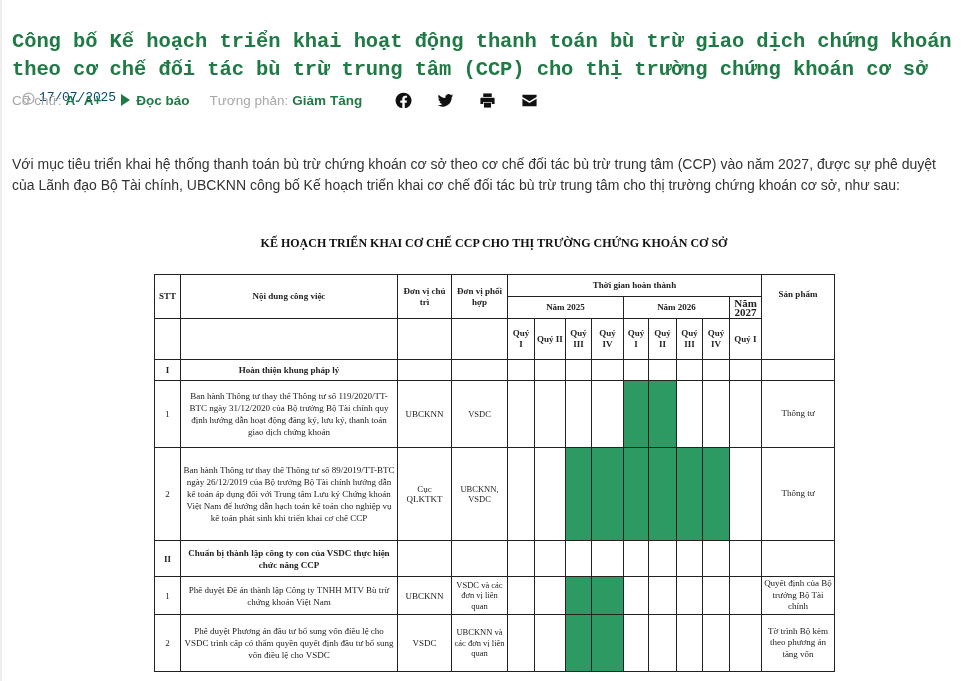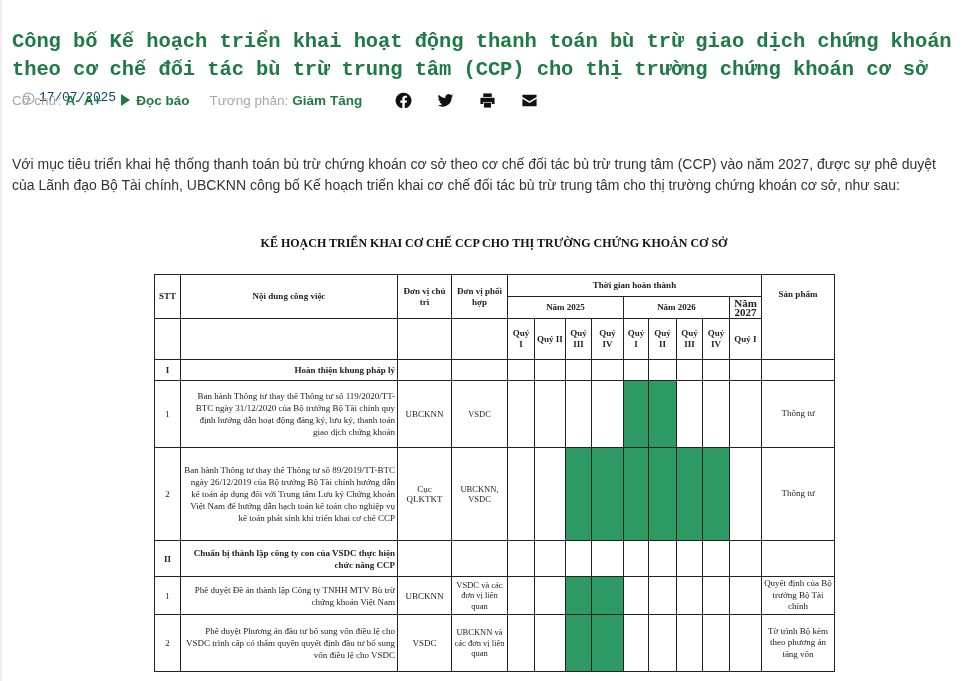--- a/index.html
+++ b/index.html
@@ -44,21 +44,21 @@
   table.plan {
     position: absolute; left: 154px; top: 274px;
     border-collapse: collapse; table-layout: fixed;
     font-family: "Liberation Serif", serif; font-size: 9px; color: #222;
   }
   table.plan td, table.plan th {
     border: 1.3px solid #222; padding: 1px 2px; vertical-align: middle;
   }
   table.plan th { font-weight: bold; text-align: center; line-height: 11px; }
   table.plan td.c { text-align: center; }
-  table.plan td.desc { line-height: 12px; text-align: right; padding-left: 2px; }
+  table.plan td.desc { line-height: 12px; text-align: center; padding-left: 2px; }
   table.plan td.sec { font-weight: bold; }
   table.plan td.g { background: #2e9a63; }
   table.plan td.prod { text-align: center; line-height: 11.5px; }
   table.plan td.small { font-size: 8.5px; line-height: 10.5px; text-align: center; }
 </style>
 </head>
 <body>
 
 <div class="left-rule"></div>
 

